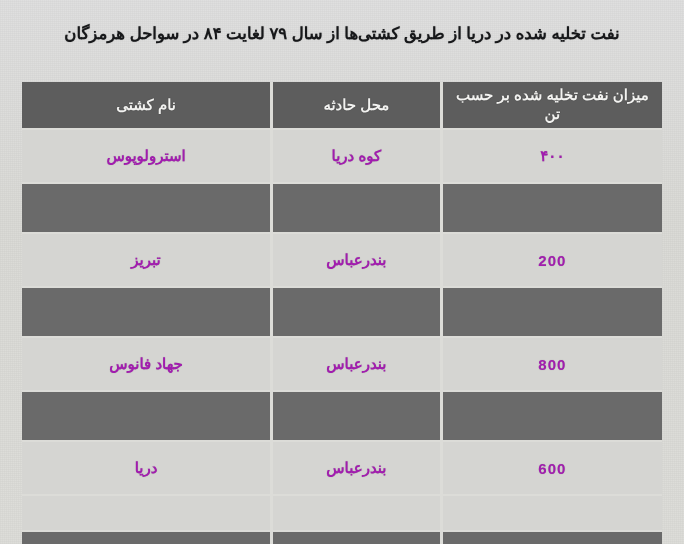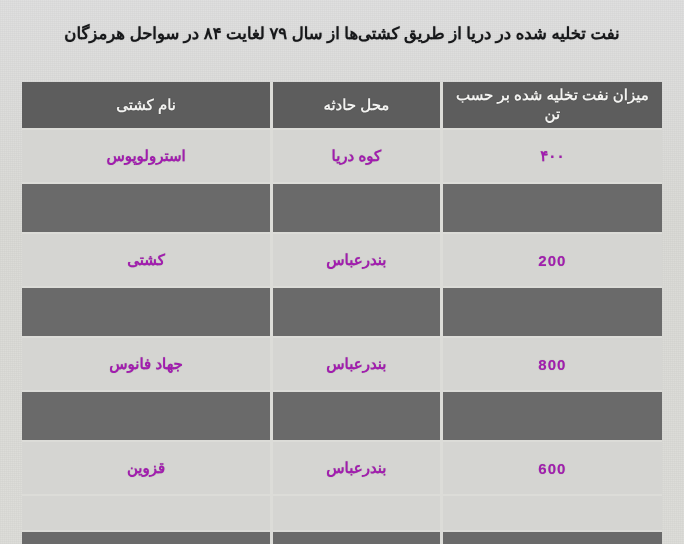--- a/index.html
+++ b/index.html
@@ -138,21 +138,21 @@
         </tr>
         <tr class="spacer-row">
           <td></td>
           <td></td>
           <td></td>
         </tr>
 
         <tr class="data-row">
           <td class="num">200</td>
           <td>بندرعباس</td>
-          <td>کشتی</td>
+          <td>تبریز</td>
         </tr>
         <tr class="spacer-row">
           <td></td>
           <td></td>
           <td></td>
         </tr>
 
         <tr class="data-row">
           <td class="num">800</td>
           <td>بندرعباس</td>
@@ -160,21 +160,21 @@
         </tr>
         <tr class="spacer-row">
           <td></td>
           <td></td>
           <td></td>
         </tr>
 
         <tr class="data-row">
           <td class="num">600</td>
           <td>بندرعباس</td>
-          <td>قزوین</td>
+          <td>دریا</td>
         </tr>
         <tr class="light-row">
           <td></td>
           <td></td>
           <td></td>
         </tr>
         <tr class="spacer-row">
           <td></td>
           <td></td>
           <td></td>

